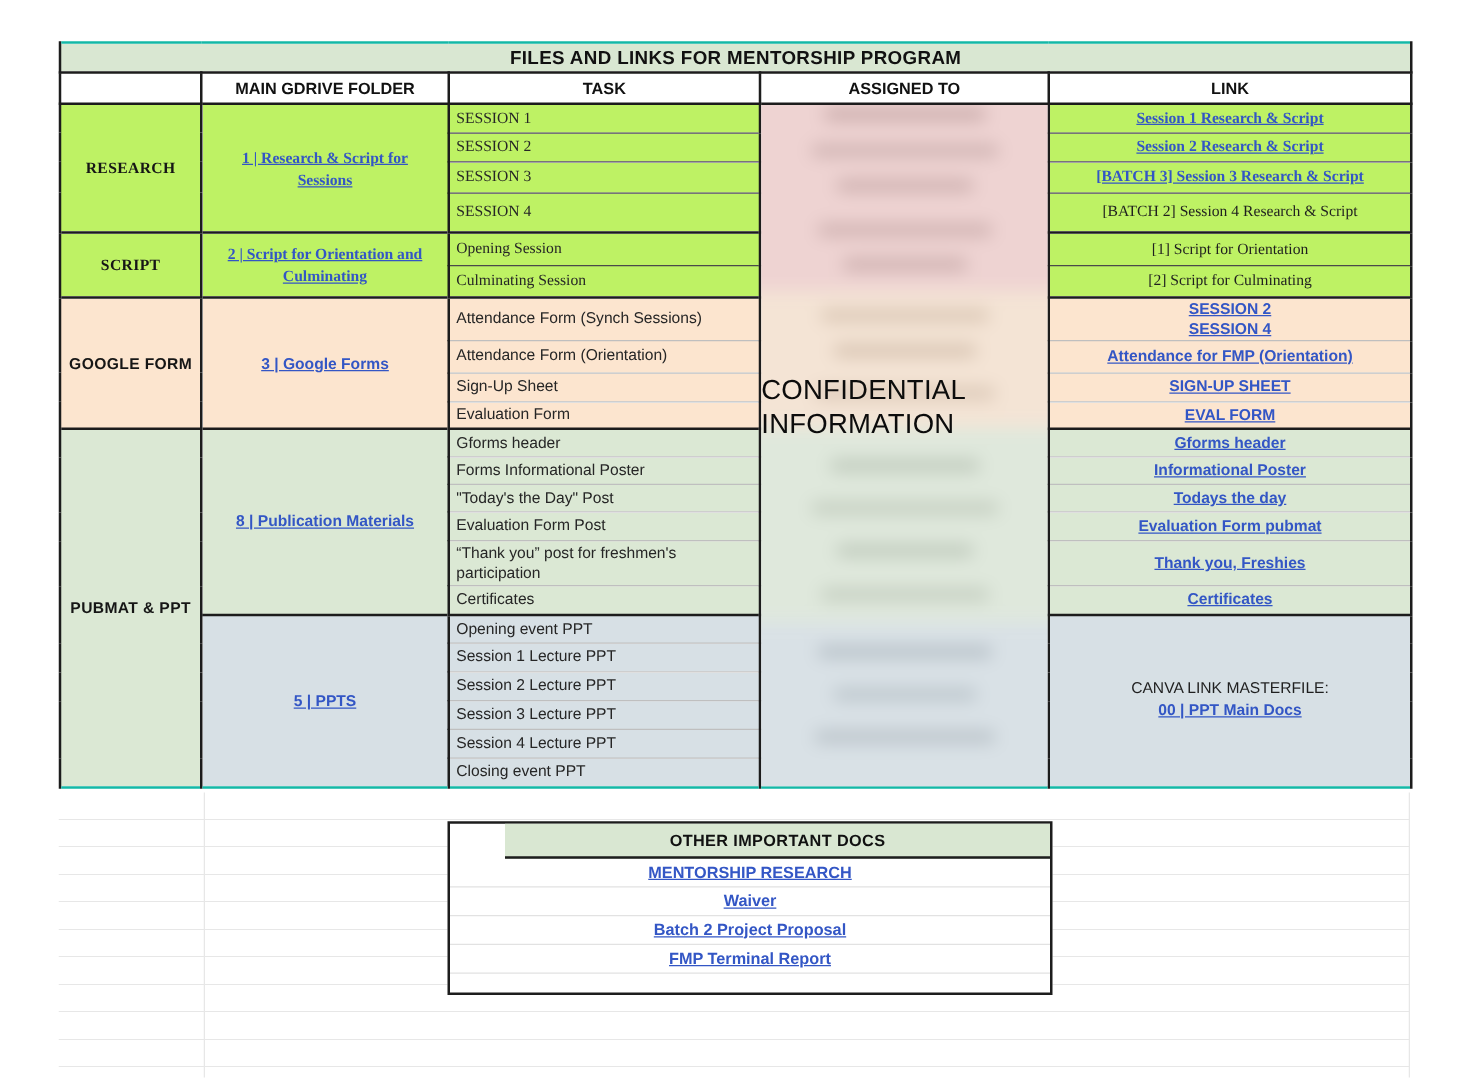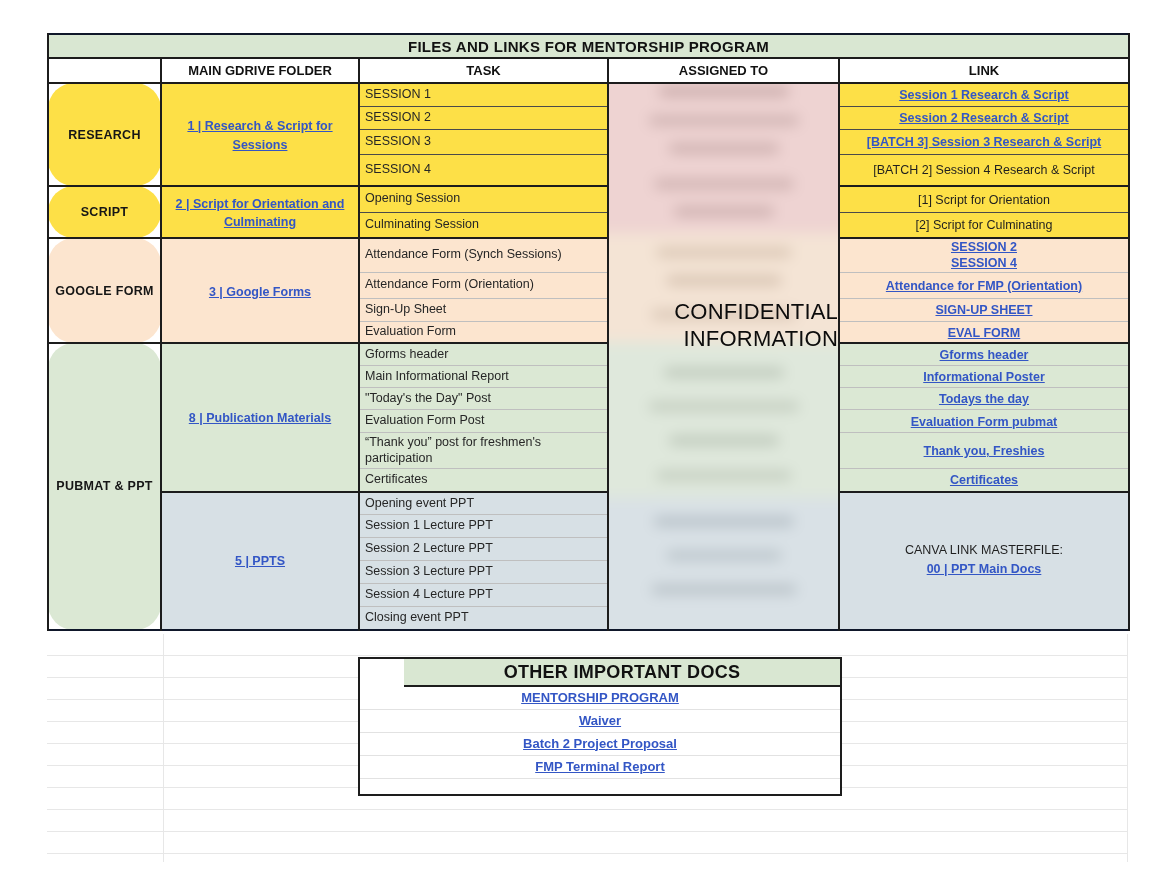--- a/index.html
+++ b/index.html
@@ -5,64 +5,64 @@
   html,body{margin:0;padding:0;background:#fff;font-family:"Liberation Sans",sans-serif;}
   #canvas{position:relative;width:1170px;height:873px;background:#fff;overflow:hidden;}
 
   
   .bg-grid{position:absolute;left:47px;top:634px;width:1081px;height:228px;
     background:repeating-linear-gradient(to bottom,transparent 0 21px,#e7e7e7 21px 22px);}
   .bg-vline{position:absolute;top:634px;height:228px;width:1px;background:#e7e7e7;}
 
   
   table.main{position:absolute;left:47px;top:33px;border-collapse:collapse;table-layout:fixed;
-    border:2px solid #0f172a;}
+    border:2px solid #14b8a6;}
   table.main td,table.main th{overflow:hidden;vertical-align:middle;}
   table.main td{border-left:2px solid #1c1c1c;border-right:2px solid #1c1c1c;}
 
   .title-cell{background:#d9e7d2;text-align:center;font-weight:bold;font-size:15px;color:#111;
     border-bottom:2px solid #1c1c1c;letter-spacing:.3px;}
   tr.header-row th{background:#fff;text-align:center;font-weight:bold;font-size:13px;color:#111;
     border:2px solid #1c1c1c;}
 
   tr.sec > td{border-top:2px solid #1c1c1c;}
   tr.thin-dark > td{border-top:1px solid #4a4a4a;}
   tr.thin-light > td{border-top:1px solid #bfbfbf;}
 
-  td.cat{text-align:center;font-weight:bold;font-size:12.5px;color:#161616;letter-spacing:.3px;border-radius:26px;}
+  td.cat{text-align:center;font-weight:bold;font-size:12.5px;color:#161616;letter-spacing:.3px;}
   td.gdrive{text-align:center;padding:0 10px;}
   td.task{font-size:12.5px;color:#262626;padding:1px 4px 1px 5px;text-align:left;line-height:1.25;}
   td.linkcell{text-align:center;padding:0 6px;line-height:1.3;}
 
-  .pink{background:#fde047;}
+  .pink{background:#bef264;font-family:Liberation Serif, serif;}
   .peach{background:#fce5cf;}
   .green{background:#dbe8d4;}
   .bluegray{background:#d7e0e5;}
 
   .lnk{color:#3356c5;font-weight:600;font-size:12.5px;text-decoration:underline;cursor:pointer;line-height:1.3;}
   .plain{color:#1f1f1f;font-weight:500;font-size:12.5px;text-align:center;}
   .stack{display:block;}
 
   
   td.assigned{padding:0;position:relative;}
   .blurwrap{position:absolute;inset:0;overflow:hidden;}
   .blurlayer{position:absolute;inset:-14px;filter:blur(7px);}
   .band{position:absolute;left:0;right:0;}
   .band.b1{top:0;height:28.5%;background:#eed3d2;}
   .band.b2{top:28.5%;height:19%;background:#f4e4d5;}
   .band.b3{top:47.5%;height:27.2%;background:#dfe8dc;}
   .band.b4{top:74.7%;height:25.4%;background:#d9e1e6;}
   .smudge{position:absolute;left:50%;transform:translateX(-50%);border-radius:6px;}
-  .confidential{position:absolute;left:0;right:0;top:39.5%;text-align:right;
+  .confidential{position:absolute;left:0;right:0;top:39.5%;text-align:left;
     font-size:22px;font-weight:500;color:#0c0c0c;line-height:1.2;letter-spacing:.2px;}
 
   
   .docs{position:absolute;left:358px;top:657px;width:480px;border:2px solid #1d1d1d;background:#fff;}
   .docs-header{height:26px;background:#d9e7d2;border-bottom:2px solid #1d1d1d;display:flex;
-    align-items:center;justify-content:center;font-weight:bold;font-size:18px;color:#111;letter-spacing:.3px;margin-left:44px;}
+    align-items:center;justify-content:center;font-weight:bold;font-size:13px;color:#111;letter-spacing:.3px;margin-left:44px;}
   .doc-row{height:22px;display:flex;align-items:center;justify-content:center;border-bottom:1px solid #e2e2e2;}
   .doc-row .lnk{font-size:13px;font-weight:bold;}
   .doc-row.empty{height:15px;border-bottom:none;}
 </style>
 </head>
 <body>
 
 <div id="canvas">
 
   <div class="bg-grid"></div>
@@ -196,21 +196,21 @@
       <td class="cat green" rowspan="12">PUBMAT &amp; PPT</td>
       <td class="gdrive green" rowspan="6">
         <span class="lnk">8 | Publication Materials</span>
       </td>
       <td class="task green">Gforms header</td>
       <td class="linkcell green">
         <span class="lnk">Gforms header</span>
       </td>
     </tr>
     <tr class="thin-light" style="height:22px">
-      <td class="task green">Main Informational Report</td>
+      <td class="task green">Forms Informational Poster</td>
       <td class="linkcell green">
         <span class="lnk">Informational Poster</span>
       </td>
     </tr>
     <tr class="thin-light" style="height:22px">
       <td class="task green">"Today's the Day" Post</td>
       <td class="linkcell green">
         <span class="lnk">Todays the day</span>
       </td>
     </tr>
@@ -257,21 +257,21 @@
     </tr>
     <tr class="thin-light" style="height:23px">
       <td class="task bluegray">Closing event PPT</td>
     </tr>
   </tbody>
     </table>
 
   <div class="docs">
     <div class="docs-header">OTHER IMPORTANT DOCS</div>
     <div class="doc-row">
-      <span class="lnk">MENTORSHIP PROGRAM</span>
+      <span class="lnk">MENTORSHIP RESEARCH</span>
     </div>
     <div class="doc-row">
       <span class="lnk">Waiver</span>
     </div>
     <div class="doc-row">
       <span class="lnk">Batch 2 Project Proposal</span>
     </div>
     <div class="doc-row">
       <span class="lnk">FMP Terminal Report</span>
     </div>

